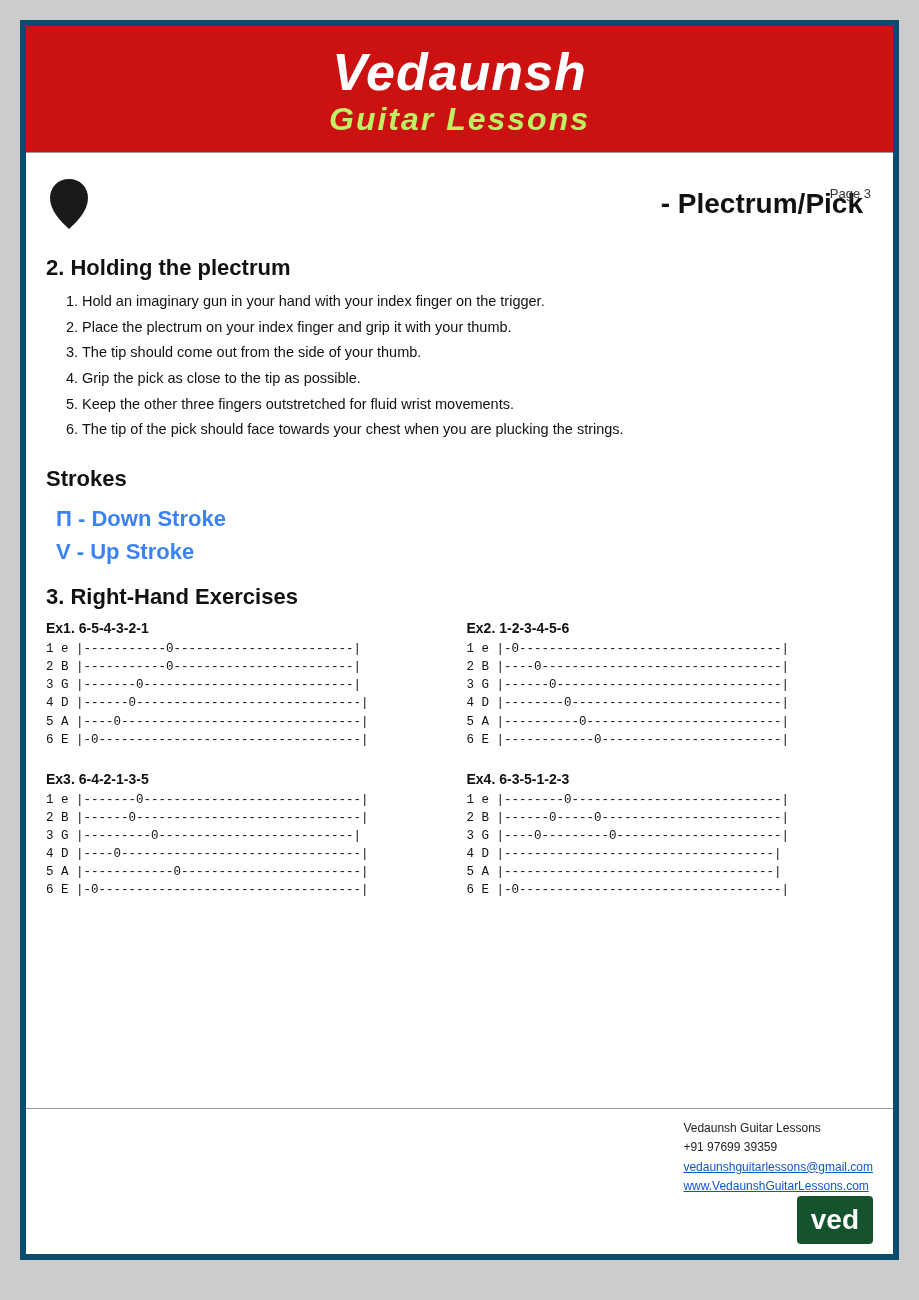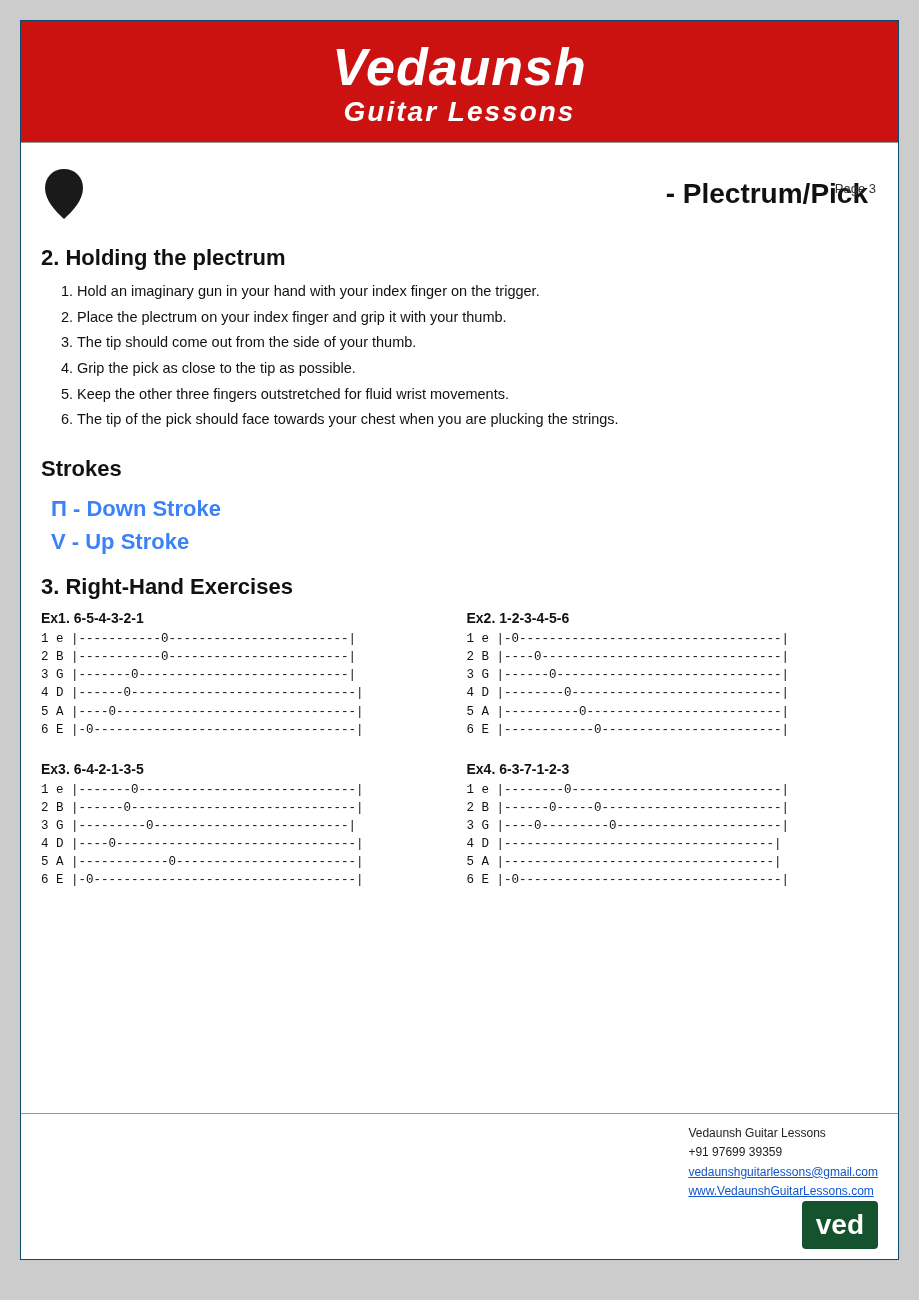--- a/index.html
+++ b/index.html
@@ -8,21 +8,21 @@
       display: flex;
       justify-content: center;
       align-items: flex-start;
       padding: 20px;
       font-family: Arial, sans-serif;
     }
     .page {
       background: #fff;
       width: 880px;
       min-height: 1240px;
-      border: 1px solid #0c4a6e;
+      border: 6px solid #0c4a6e;
       display: flex;
       flex-direction: column;
       position: relative;
     }
     
     .header {
       background: #cc1111;
       padding: 18px 20px 14px;
       text-align: center;
     }
@@ -31,22 +31,22 @@
       font-style: italic;
       font-size: 52px;
       color: #fff;
       font-weight: 900;
       letter-spacing: 1px;
       line-height: 1.1;
     }
     .header-subtitle {
       font-family: Arial Black, Impact, sans-serif;
       font-style: italic;
-      font-size: 28px;
-      color: #ffffff;
+      font-size: 32px;
+      color: #bef264;
       font-weight: 700;
       letter-spacing: 2px;
     }
     
     .page-number {
       position: absolute;
       top: 160px;
       right: 22px;
       font-size: 13px;
       color: #333;
@@ -232,21 +232,21 @@
         <div class="exercise-title">Ex3. 6-4-2-1-3-5</div>
         <div class="tab-line" id="ex3-tab">1 e |-------0-----------------------------|
 2 B |------0------------------------------|
 3 G |---------0--------------------------|
 4 D |----0--------------------------------|
 5 A |------------0------------------------|
 6 E |-0-----------------------------------|</div>
       </div>
 
       <div class="exercise-block">
-        <div class="exercise-title">Ex4. 6-3-7-1-2-3</div>
+        <div class="exercise-title">Ex4. 6-3-5-1-2-3</div>
         <div class="tab-line" id="ex4-tab">1 e |--------0----------------------------|
 2 B |------0-----0------------------------|
 3 G |----0---------0----------------------|
 4 D |------------------------------------|
 5 A |------------------------------------|
 6 E |-0-----------------------------------|</div>
       </div>
 
     </div>
 

